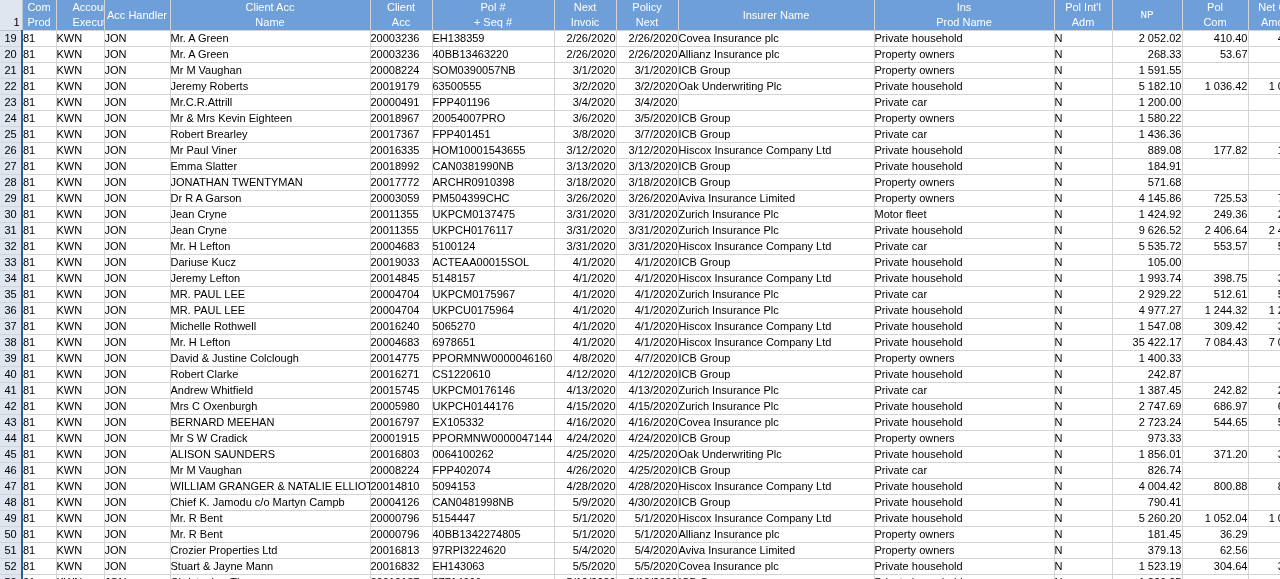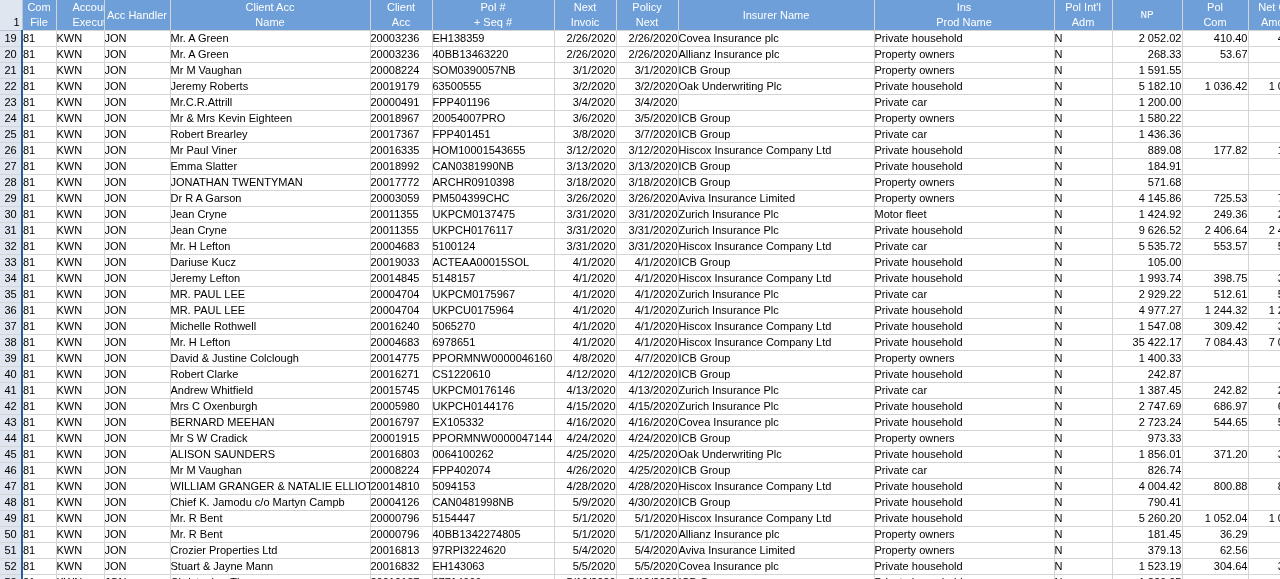--- a/index.html
+++ b/index.html
@@ -89,21 +89,21 @@
       <col style="width: 58px;">
       <col style="width: 70px;">
       <col style="width: 66px;">
       <col style="width: 64px;">
     </colgroup>
   <thead>
     <tr id="header-row">
         <th class="rowhdr" rowspan="1" style="height: 28px;">1</th>
         <th style="height: 28px;">
           <span class="hdr-line">Com</span>
-          <span class="hdr-line">File</span>
+          <span class="hdr-line">Prod</span>
         </th>
         <th style="height: 28px; padding-left: 16px;">
           <span class="hdr-line">Account</span>
           <span class="hdr-line">Executiv</span>
         </th>
         <th style="height: 28px;">
           <span class="hdr-line">Acc Handler</span>
         </th>
         <th style="height: 28px;">
           <span class="hdr-line">Client Acc</span>

